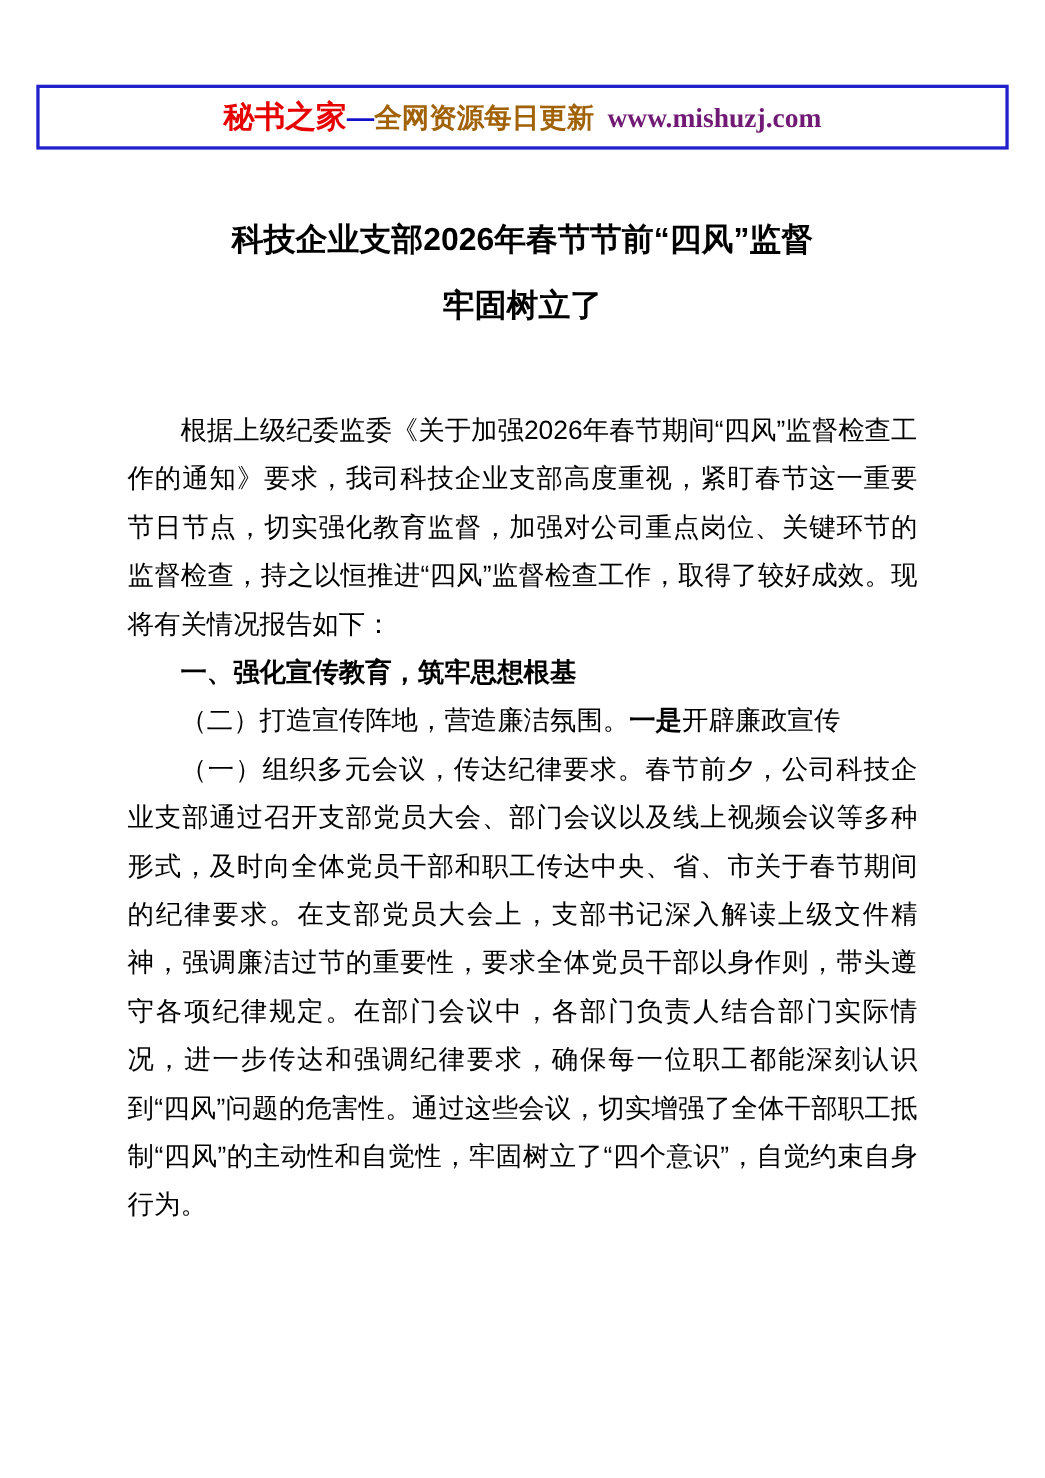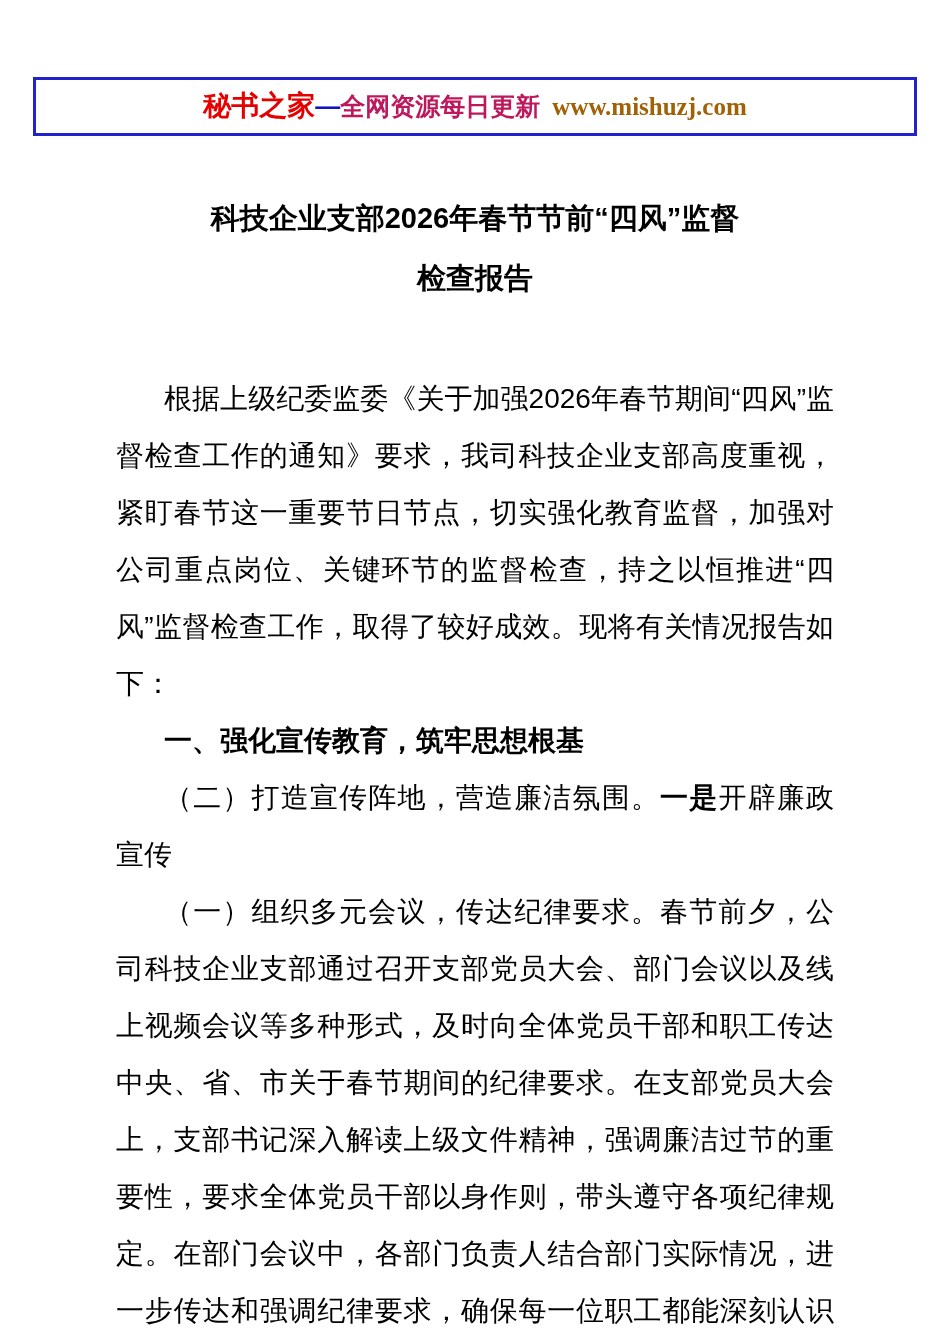--- a/index.html
+++ b/index.html
@@ -46,45 +46,45 @@
     font-weight: bold;
     text-align: center;
     line-height: 60px;
   }
   .title-line { display: block; }
   .doc-body {
     margin: 62px 116px 0;
   }
   .doc-para {
     margin: 0;
-    font-size: 28px;
-    line-height: 57px;
+    font-size: 24px;
+    line-height: 44px;
     text-align: justify;
     text-justify: inter-ideograph;
     text-indent: 48px;
     word-break: break-all;
   }
   .doc-para.heading {
     font-weight: bold;
   }
   .run-bold { font-weight: bold; margin-top: 13px; }
 </style>
 </head>
 <body>
 
 <div class="page">
 
   <div class="banner" style="border-color: rgb(34, 34, 204);">
-    <span class="site-name" style="color: rgb(230, 0, 0);">秘书之家</span><span class="banner-blue" style="color: rgb(17, 17, 204);">—</span><span class="banner-blue" style="color: #be185d;">全网资源每日更新</span><span class="banner-blue banner-url" style="color: #a16207; margin-top: 13px;">www.mishuzj.com</span>
+    <span class="site-name" style="color: rgb(230, 0, 0);">秘书之家</span><span class="banner-blue" style="color: rgb(17, 17, 204);">—</span><span class="banner-blue" style="color: #a16207;">全网资源每日更新</span><span class="banner-blue banner-url" style="color: #701a75; margin-top: 13px;">www.mishuzj.com</span>
   </div>
 
   <div class="content">
     <h1 class="doc-title">
       <span class="title-line">科技企业支部2026年春节节前“四风”监督</span>
-      <span class="title-line">检查报告</span>
+      <span class="title-line">牢固树立了</span>
     </h1>
 
     <div class="doc-body">
         <p class="doc-para body"><span class="run">根据上级纪委监委《关于加强2026年春节期间“四风”监督检查工作的通知》要求，我司科技企业支部高度重视，紧盯春节这一重要节日节点，切实强化教育监督，加强对公司重点岗位、关键环节的监督检查，持之以恒推进“四风”监督检查工作，取得了较好成效。现将有关情况报告如下：</span></p>
         <p class="doc-para heading"><span class="run-bold">一、强化宣传教育，筑牢思想根基</span></p>
         <p class="doc-para body"><span class="run">（二）打造宣传阵地，营造廉洁氛围。</span><span class="run-bold">一是</span><span class="run">开辟廉政宣传</span></p>
         <p class="doc-para body"><span class="run">（一）组织多元会议，传达纪律要求。春节前夕，公司科技企业支部通过召开支部党员大会、部门会议以及线上视频会议等多种形式，及时向全体党员干部和职工传达中央、省、市关于春节期间的纪律要求。在支部党员大会上，支部书记深入解读上级文件精神，强调廉洁过节的重要性，要求全体党员干部以身作则，带头遵守各项纪律规定。在部门会议中，各部门负责人结合部门实际情况，进一步传达和强调纪律要求，确保每一位职工都能深刻认识到“四风”问题的危害性。通过这些会议，切实增强了全体干部职工抵制“四风”的主动性和自觉性，牢固树立了“四个意识”，自觉约束自身行为。</span></p>
       </div>
   </div>
 

